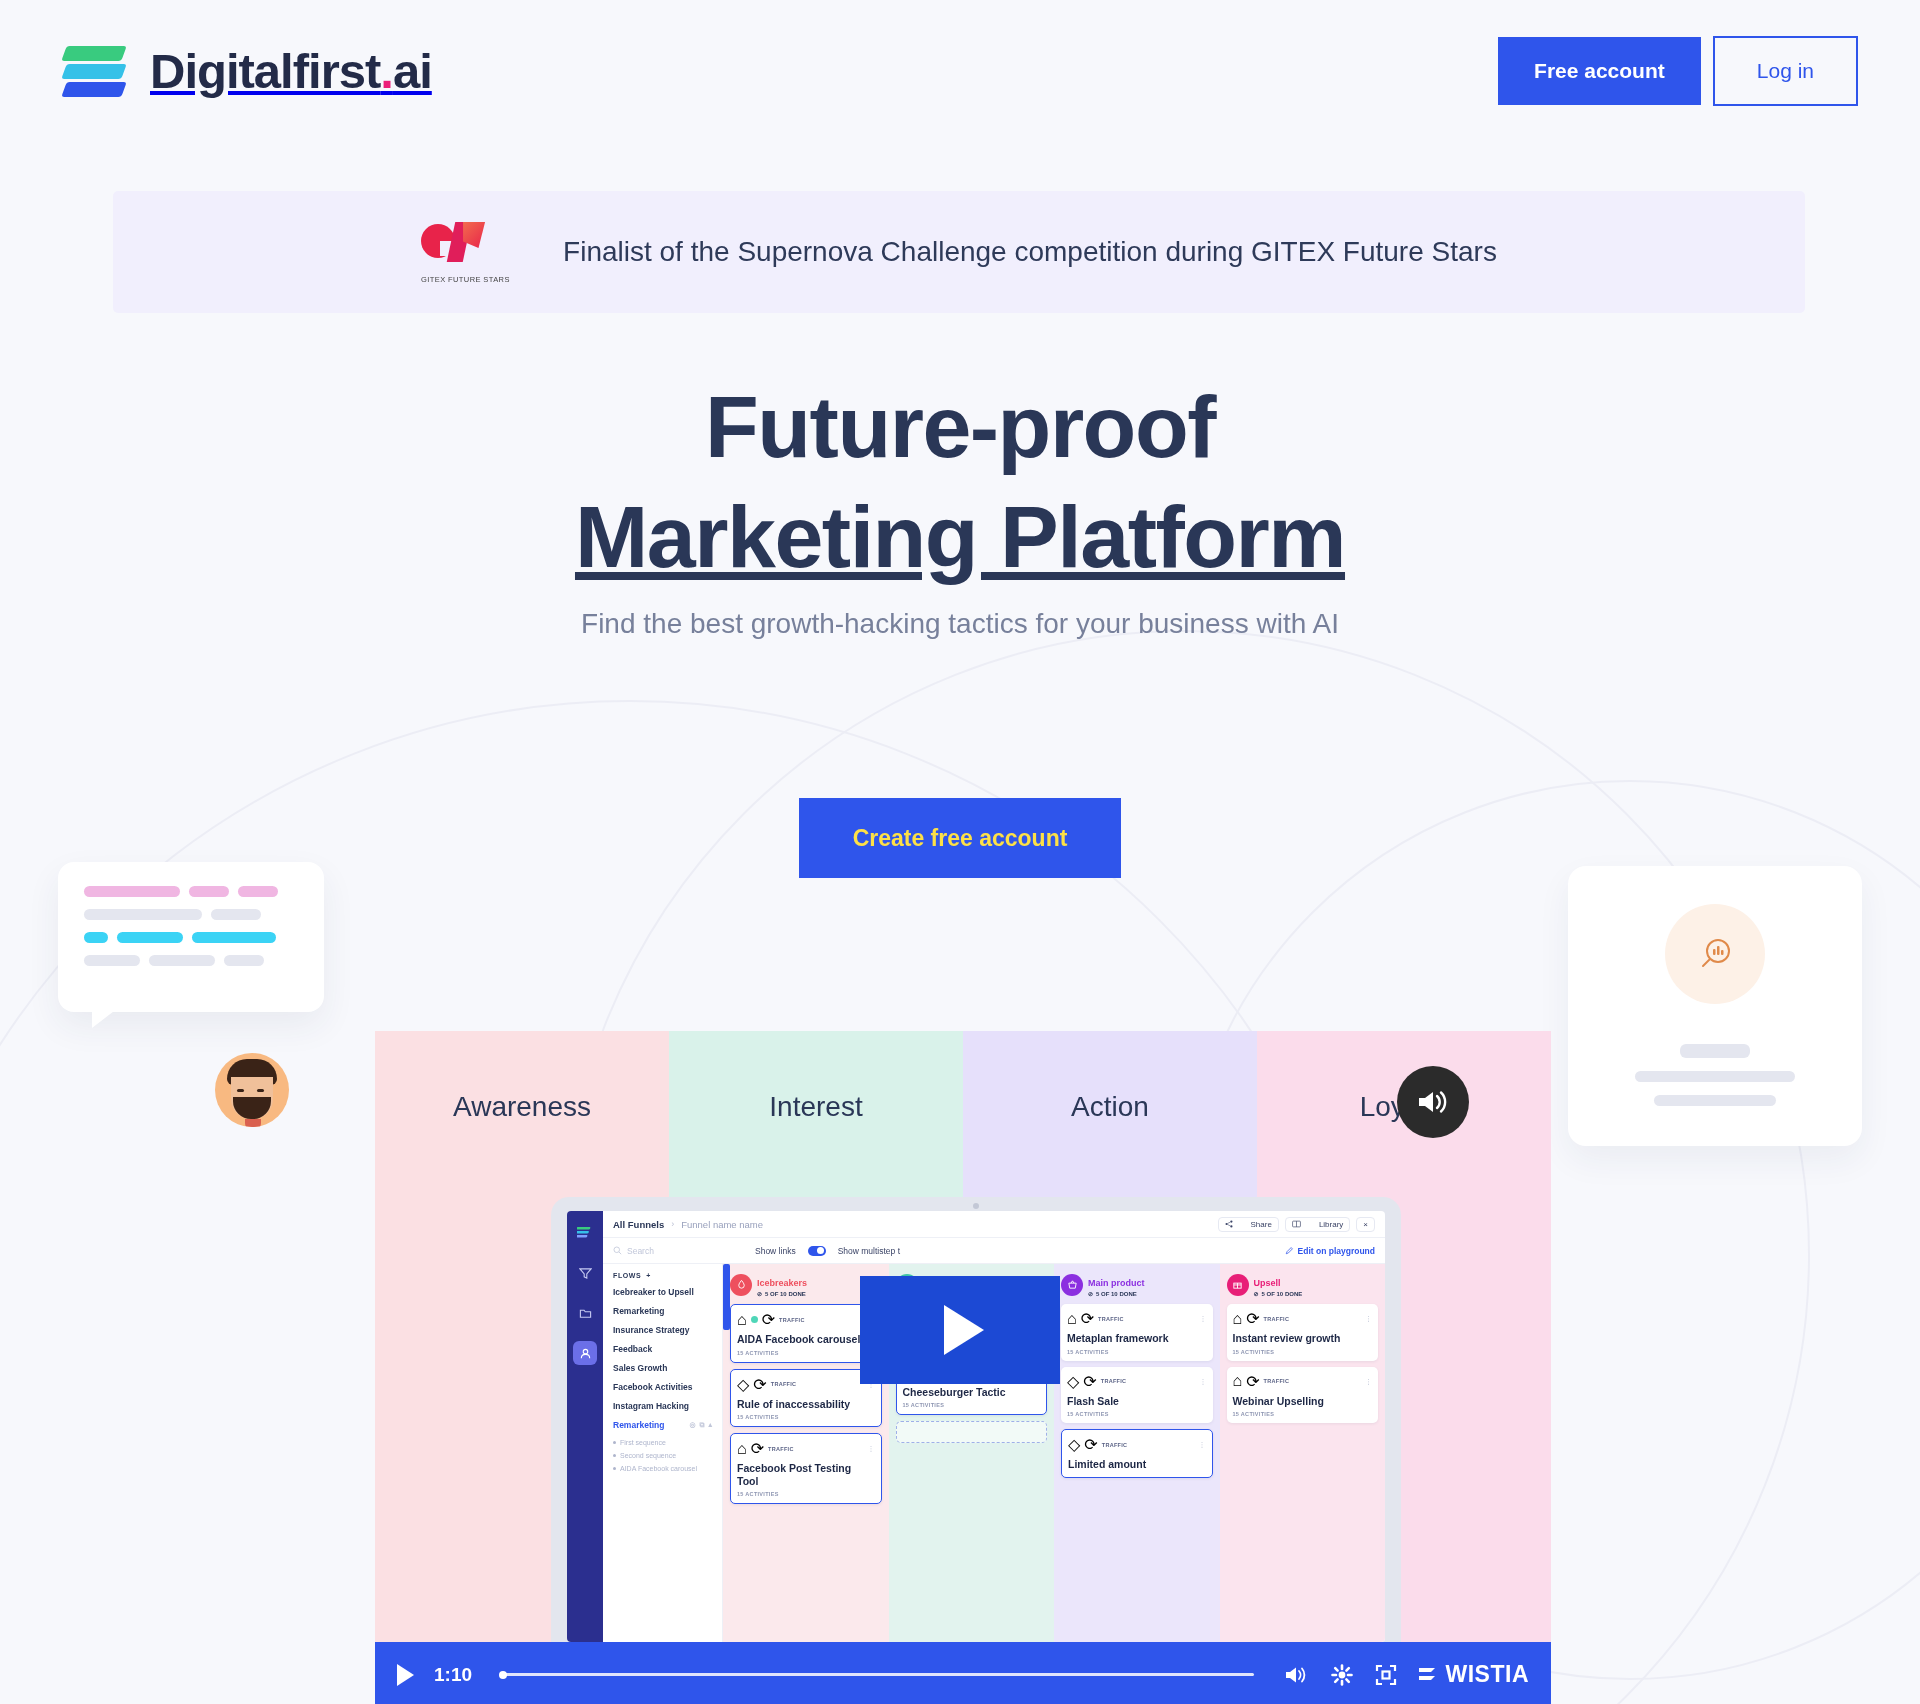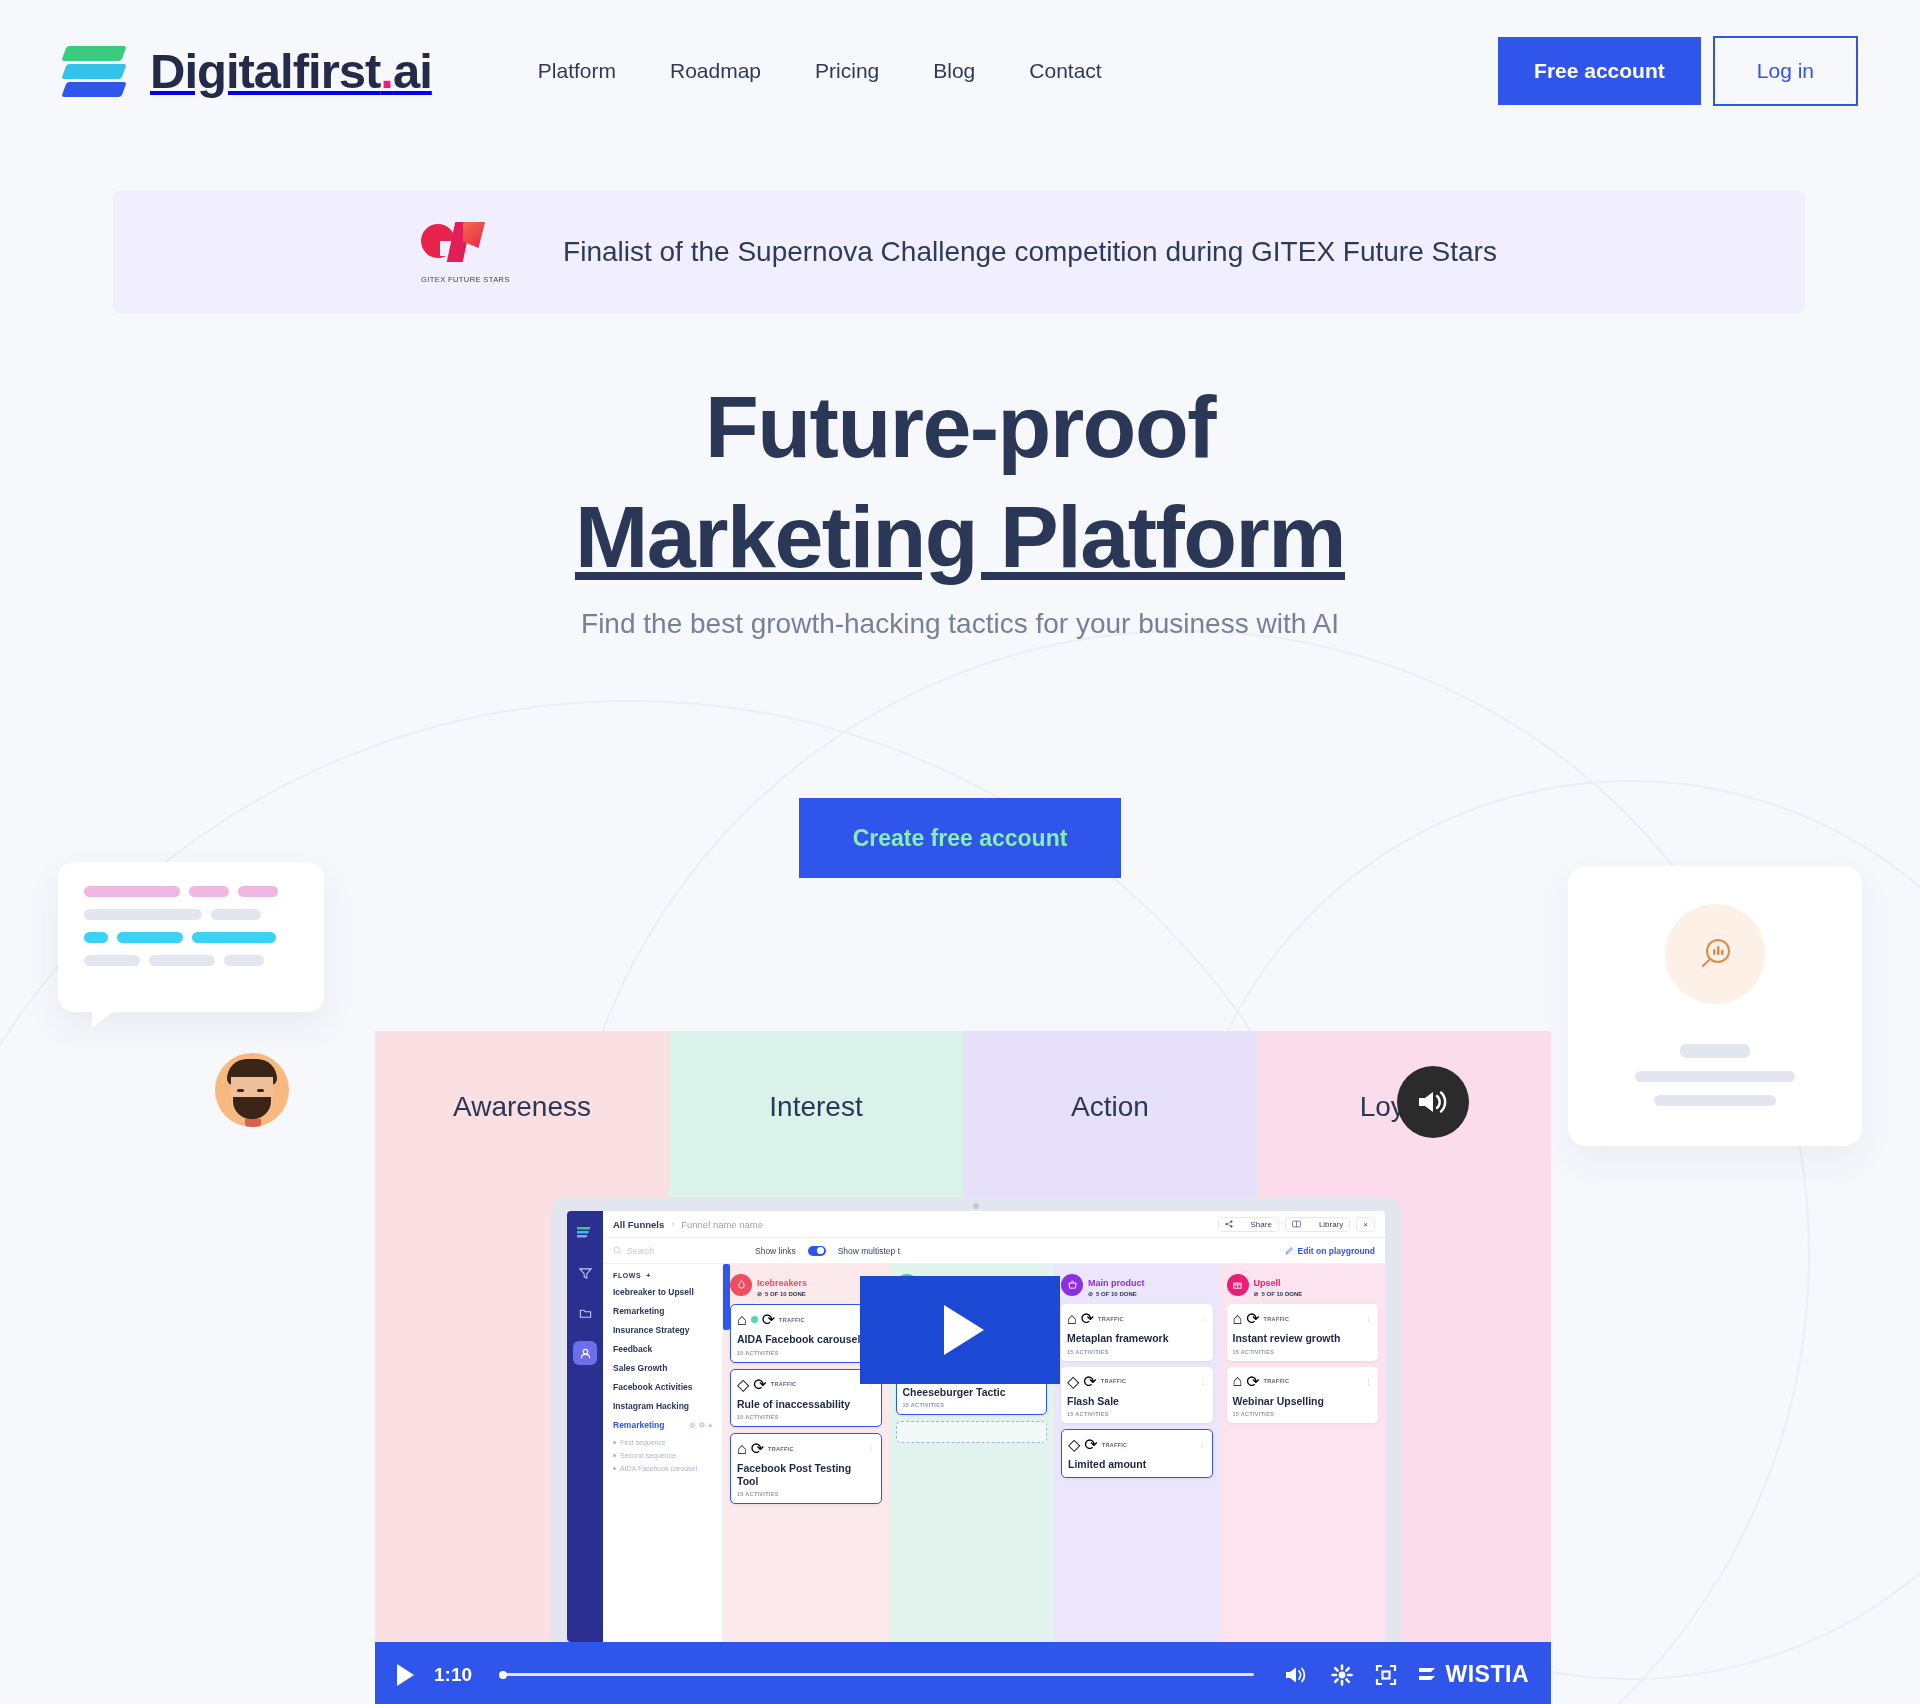--- a/index.html
+++ b/index.html
@@ -65,21 +65,21 @@
     position: absolute; left: 0; top: 383px; width: 1920px; text-align: center;
     font-size: 88px; line-height: 1.0; font-weight: 700; color: #2A3757; letter-spacing: -1.5px;
   }
   .hero-title .l2 { display: block; margin-top: 22px; text-decoration: underline; }
   .hero-sub {
     position: absolute; left: 0; top: 608px; width: 1920px; text-align: center;
     font-size: 28px; color: #77809B;
   }
   .cta {
     position: absolute; left: 799px; top: 798px; width: 322px; height: 80px;
-    background: #2F55EB; color: #86efac; border: none; cursor: pointer;
+    background: #2F55EB; color: #fde047; border: none; cursor: pointer;
     font-size: 23px; font-weight: 700; font-family: "Liberation Sans", sans-serif;
   }
 
   
   .float-left {
     position: absolute; left: 58px; top: 862px; width: 266px; height: 150px;
     background: #fff; border-radius: 16px; box-shadow: 0 14px 34px rgba(40,50,90,.07);
     padding: 24px 26px;
   }
   .float-left::after {
@@ -216,27 +216,20 @@
   <div class="header">
     <a class="logo-wrap" href="#">
       <span class="logo-mark">
         <span class="logo-bar b1"></span>
           <span class="logo-bar b2"></span>
           <span class="logo-bar b3"></span>
       </span>
       <span class="logo-text"><span>Digitalfirst</span><span class="dot">.</span><span>ai</span></span>
     </a>
 
-    <nav class="nav">
-      <a href="#">Platform</a>
-      <a href="#">Roadmap</a>
-      <a href="#">Pricing</a>
-      <a href="#">Blog</a>
-      <a href="#">Contact</a>
-    </nav>
 
     <div class="header-actions">
       <button class="btn-free">Free account</button>
       <button class="btn-login">Log in</button>
     </div>
   </div>
 
   <div class="banner">
     <span class="gitex-logo">
       <span class="gitex-c"></span>

